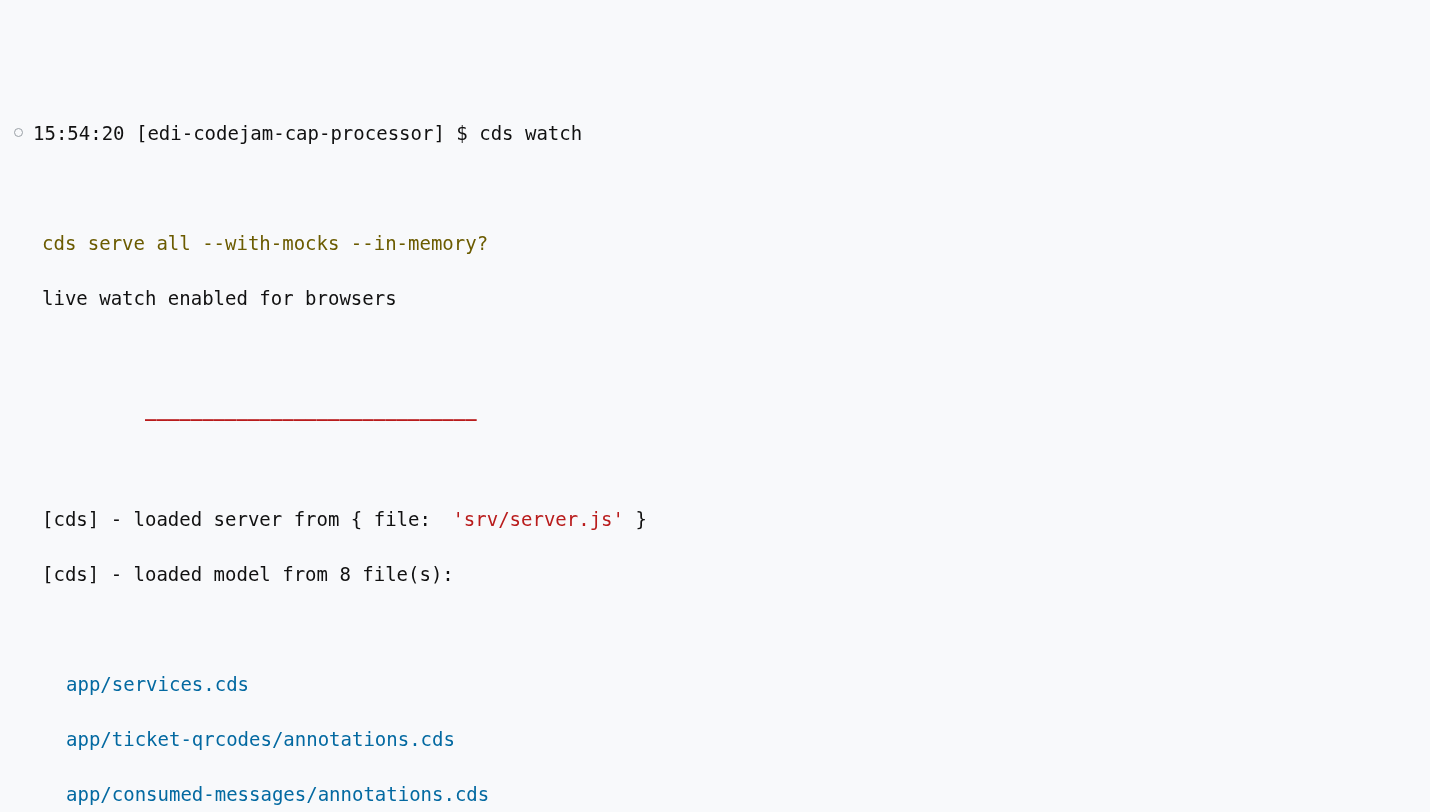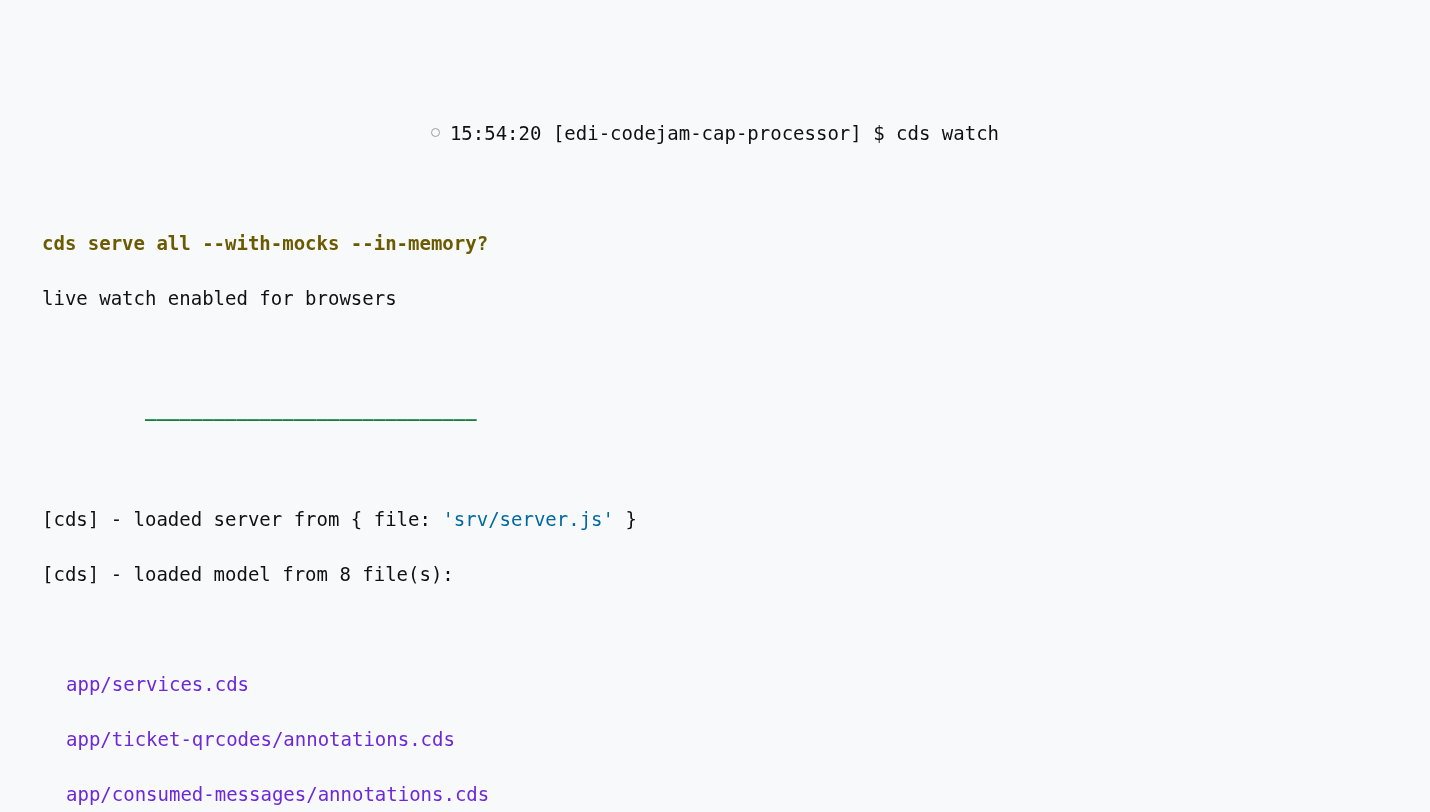--- a/index.html
+++ b/index.html
@@ -16,28 +16,28 @@
       display: inline-block;
       width: 9px;
       height: 9px;
       border: 1.5px solid #9aa0a6;
       border-radius: 50%;
       vertical-align: middle;
       margin-right: 10px;
       position: relative;
       top: -2px;
     }
-    .olive { color: #6b5b00; font-weight: 700; }
-    .green { color: #0369a1; }
-    .dim  { color: #6d28d9; }
-    .hr-line { color: #15803d; font-weight: 700; }
+    .olive { color: #6b5b00; font-weight: 400; }
+    .green { color: #b91c1c; margin-left: 10px; }
+    .dim  { color: #0369a1; }
+    .hr-line { color: #b91c1c; font-weight: 700; }
     .indent1 { padding-left: 28px; display: block; }
     .indent2 { padding-left: 52px; display: block; }
     .line     { display: block; }
-    .row0     { display: block; text-align: center; }
+    .row0     { display: block; }
   </style>
 </head>
 <body>
 
 
 
 <span class="row0"><span class="bullet"></span><span>15:54:20</span> <span>[edi-codejam-cap-processor]</span> <span>$</span> <span>cds watch</span></span>
 <span class="line"> </span>
 <span class="indent1 olive">cds serve all --with-mocks --in-memory?</span>
 <span class="indent1">live watch enabled for browsers</span>

